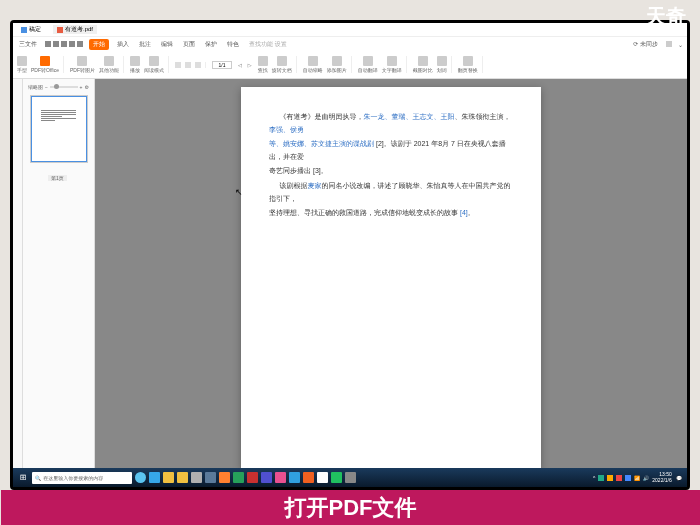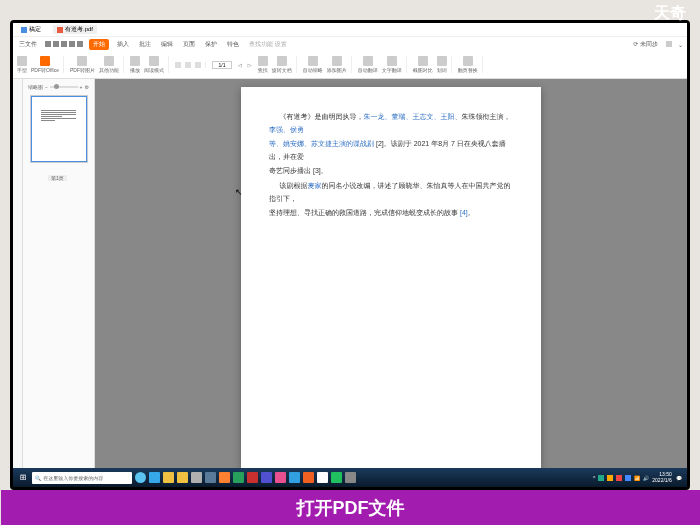--- a/index.html
+++ b/index.html
@@ -1,20 +1,20 @@
 <!DOCTYPE html>
 <html><head>
   <meta charset="utf-8">
   <style>
     * { margin: 0; padding: 0; box-sizing: border-box; }
     body { width: 700px; height: 525px; font-family: "Microsoft YaHei", sans-serif; background: #e8e4df; position: relative; overflow: hidden; }
     .monitor-frame { position: absolute; top: 20px; left: 10px; right: 10px; bottom: 35px; background: #000; border-radius: 4px; padding: 3px; }
     .screen { position: absolute; inset: 3px; background: #fff; display: flex; flex-direction: column; }
     .watermark { position: absolute; top: 24px; right: 14px; z-index: 50; color: #fff; font-size: 10px; display: flex; align-items: center; gap: 2px; }
-    .watermark-logo { position: absolute; top: 3px; right: 14px; z-index: 50; color: #fff; font-size: 16px; font-weight: bold; }
+    .watermark-logo { position: absolute; top: 3px; right: 14px; z-index: 50; color: #fff; font-size: 20px; font-weight: bold; }
     .title-bar { height: 14px; background: #fff; display: flex; align-items: center; font-size: 6px; padding: 0 4px; border-bottom: 1px solid #eee; }
     .app-tabs { display: flex; gap: 8px; align-items: center; }
     .app-tab { display: flex; align-items: center; gap: 2px; padding: 0 4px; }
     .app-tab.active { background: #f0f0f0; }
     .icon-sq { width: 6px; height: 6px; display: inline-block; }
     .menu-bar { height: 14px; background: #fff; display: flex; align-items: center; font-size: 6px; padding: 0 4px; gap: 6px; color: #555; }
     .menu-item { padding: 0 2px; }
     .menu-item.hl { background: #ff6a00; color: #fff; padding: 1px 4px; border-radius: 2px; }
     .menu-spacer { flex: 1; }
     .toolbar { height: 28px; background: #fff; display: flex; align-items: center; font-size: 5px; padding: 2px 4px; gap: 6px; color: #666; border-bottom: 1px solid #ddd; }
@@ -41,21 +41,21 @@
     .status-bar { height: 10px; background: #f8f8f8; border-top: 1px solid #ddd; display: flex; align-items: center; font-size: 5px; padding: 0 4px; color: #666; gap: 6px; }
     .status-spacer { flex: 1; }
     .taskbar { position: absolute; bottom: 38px; left: 13px; right: 13px; height: 19px; background: linear-gradient(#1a3a5c,#0a1a2c); display: flex; align-items: center; padding: 0 4px; gap: 3px; z-index: 20; }
     .task-start { width: 12px; height: 12px; display: flex; align-items: center; justify-content: center; color: #fff; font-size: 8px; }
     .task-search { width: 100px; height: 12px; background: #fff; border-radius: 1px; font-size: 5px; color: #666; padding: 0 3px; display: flex; align-items: center; gap: 2px; }
     .task-icons { display: flex; gap: 3px; align-items: center; }
     .task-ic { width: 11px; height: 11px; border-radius: 1px; }
     .task-tray { margin-left: auto; display: flex; gap: 3px; align-items: center; color: #fff; font-size: 5px; }
     .tray-ic { width: 6px; height: 6px; }
     .clock { color: #fff; font-size: 5px; text-align: right; line-height: 1.1; padding-right: 2px; }
-    .subtitle { position: absolute; bottom: 0; left: 1px; right: 0; height: 35px; background: #a21caf; display: flex; align-items: center; justify-content: center; color: #fff; font-size: 18px; font-weight: bold; z-index: 30; }
+    .subtitle { position: absolute; bottom: 0; left: 1px; right: 0; height: 35px; background: #be185d; display: flex; align-items: center; justify-content: center; color: #fff; font-size: 22px; font-weight: bold; z-index: 30; }
     .page-input { width: 20px; font-size: 5px; border: 1px solid #ccc; text-align: center; }
   </style>
 </head>
 <body>
 
 <div class="watermark-logo">天奇</div>
 <div class="watermark">
   <span>⦿</span>
   <span>天奇生活</span>
 </div>

